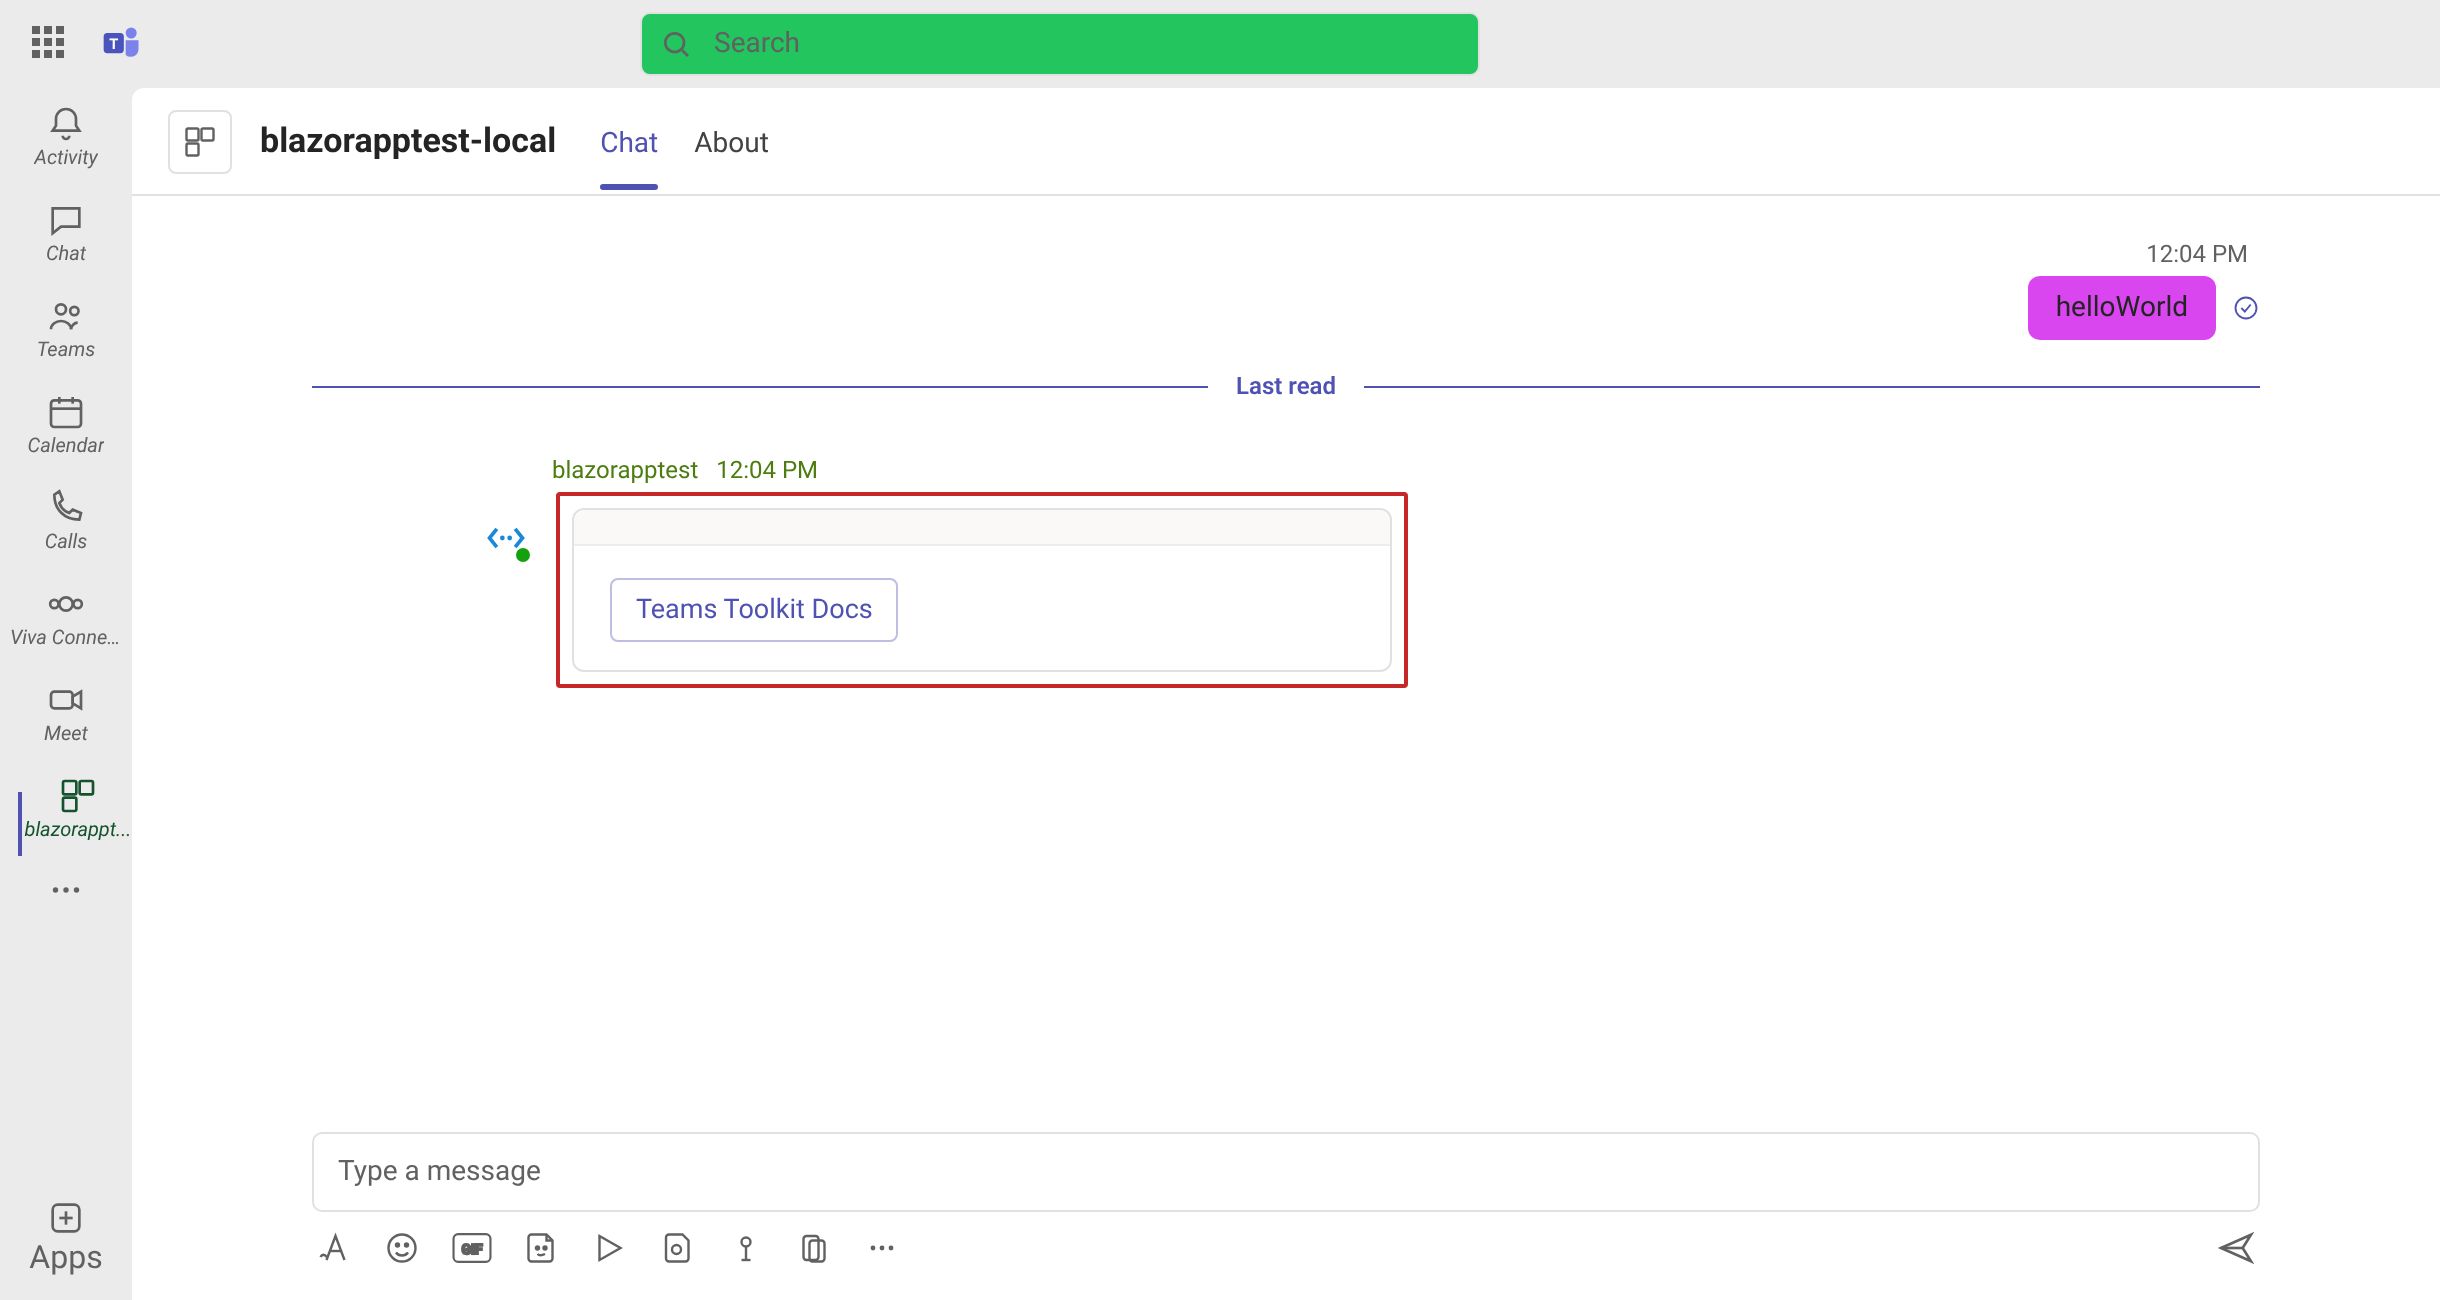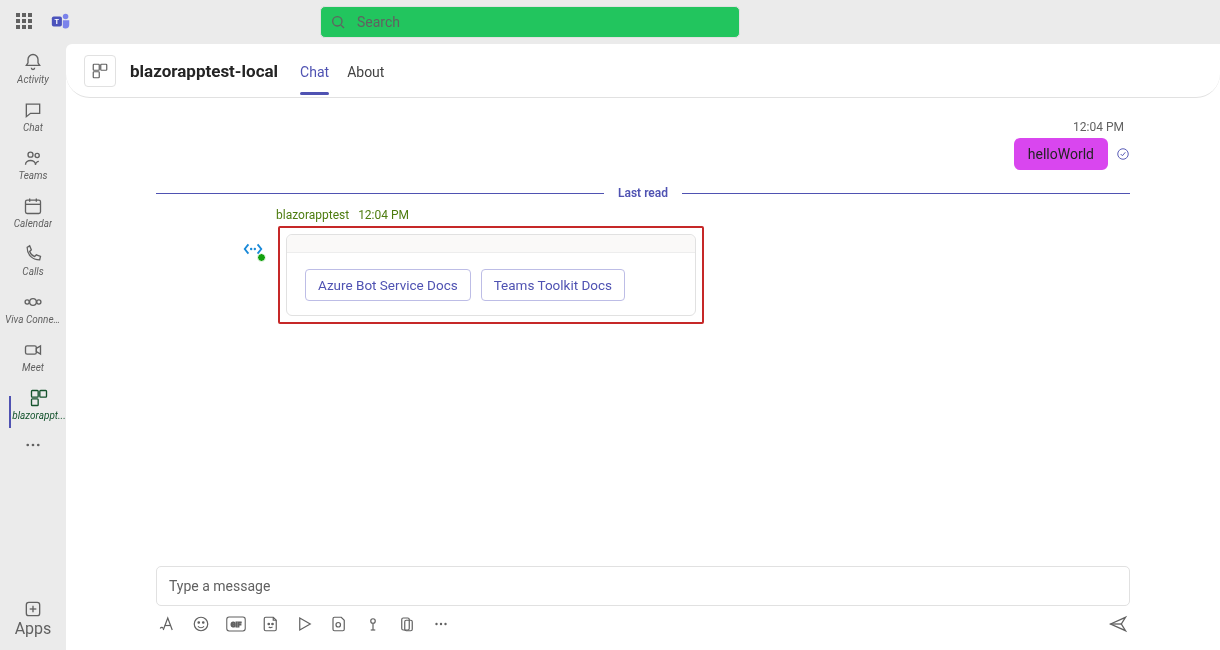--- a/index.html
+++ b/index.html
@@ -27,37 +27,37 @@
 .rail-item .ri-label { font-size: 10px; margin-top: 2px; line-height: 12px; white-space: nowrap; max-width: 56px; overflow: hidden; text-overflow: ellipsis; }
 .rail-item.active { color: #14532d; margin-left: 12px; }
 .rail-item.active::before { content: ""; position: absolute; left: 0; top: 8px; bottom: 8px; width: 2px; background: #4f52b2; }
 .rail-spacer { flex: 1; }
 .rail-btm { width: 60px; height: 44px; display:flex; flex-direction:column; align-items:center; justify-content:center; color:#616161; cursor:pointer; }
 
 
 .content { flex: 1; background: #fff; border-radius: 6px 0 0 0; display: flex; flex-direction: column; min-width: 0; }
 
 
-.chat-header { height: 54px; border-bottom: 1px solid #e1e1e1; display: flex; align-items: center; padding: 0 18px; gap: 14px; border-radius: 24px; }
+.chat-header { height: 54px; border-bottom: 1px solid #e1e1e1; display: flex; align-items: center; padding: 0 18px; gap: 14px; }
 .app-avatar { width: 32px; height: 32px; border: 1px solid #e1e1e1; border-radius: 4px; display:flex; align-items:center; justify-content:center; color:#616161; }
 .chat-title { font-size: 17px; font-weight: 700; color: #242424; }
 .tabs { display: flex; gap: 18px; margin-left: 8px; }
 .tab { font-size: 14px; color: #424242; padding: 16px 0 14px; position: relative; cursor:pointer; }
 .tab.active { color: #4f52b2; }
 .tab.active::after { content:""; position:absolute; left:0; right:0; bottom:-1px; height:3px; background:#4f52b2; border-radius:2px; }
 
 
 .messages { flex: 1; overflow: auto; padding: 22px 90px 10px 90px; position: relative; }
 
 .msg-time-right { text-align: right; font-size: 12px; color: #616161; margin-right: 6px; }
 .msg-out-row { display:flex; justify-content:flex-end; align-items:center; gap:8px; margin-top:4px; }
 .msg-out { background: #d946ef; color:#242424; padding: 8px 14px; border-radius: 6px; font-size: 14px; }
 .read-check { color:#4f52b2; }
 
-.last-read { display:flex; align-items:center; margin: 16px 0 8px; }
+.last-read { display:flex; align-items:center; margin: 16px 0 28px; }
 .last-read .lr-line { flex:1; height:1px; background:#4f52b2; }
 .last-read .lr-text { color:#4f52b2; font-size:12px; font-weight:600; padding: 0 14px; }
 
 .msg-meta { font-size: 12px; color:#4d7c0f; margin-left: 120px; margin-bottom: 4px; }
 .msg-meta .mm-name { margin-right: 6px; }
 
 .bot-row { display:flex; align-items:flex-start; gap: 14px; margin-left: 86px; }
 .bot-av { margin-top: 12px; position:relative; }
 .bot-av .presence { position:absolute; right:-2px; bottom:-2px; width:9px; height:9px; border-radius:50%; background:#13a10e; border:1.5px solid #fff; }
 
@@ -248,21 +248,20 @@
                 <circle cx="10" cy="12" r="1.3" fill="#1989d8"></circle>
                 <circle cx="14" cy="12" r="1.3" fill="#1989d8"></circle>
               </svg>
             <span class="presence"></span>
           </div>
           <div class="card-frame">
             <div class="card">
               <div class="card-hdr"></div>
               <div class="card-body">
                 <div class="card-actions">
-                  <button class="card-btn">Azure Bot Service Docs</button>
                   <button class="card-btn">Teams Toolkit Docs</button>
                 </div>
               </div>
             </div>
           </div>
         </div>
       </div>
 
       <div class="compose-wrap">
         <div class="compose">

